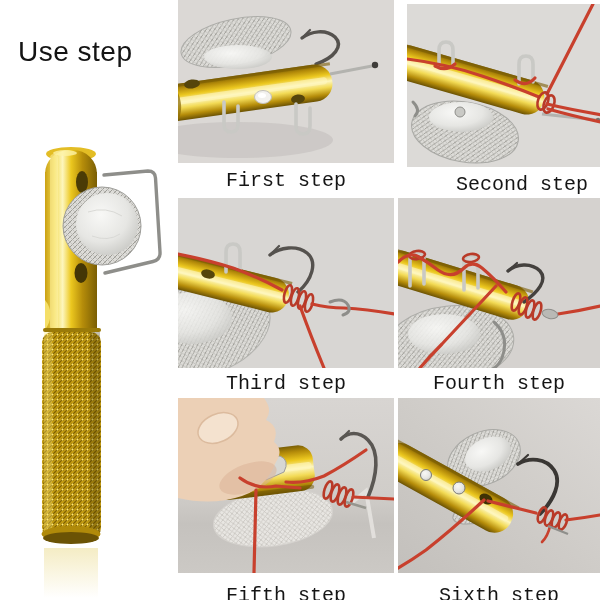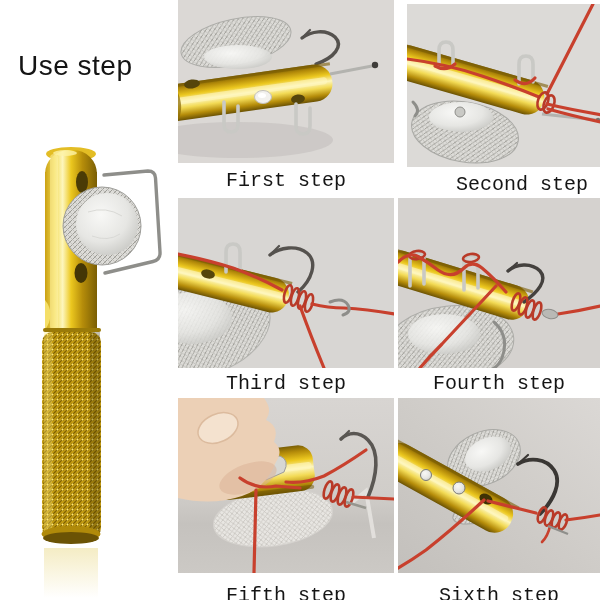--- a/index.html
+++ b/index.html
@@ -1,18 +1,18 @@
 <!DOCTYPE html>
 <html><head>
 <meta charset="utf-8">
 <style>
   html,body{margin:0;padding:0;background:#ffffff;}
   .canvas{position:relative;width:600px;height:600px;background:#ffffff;overflow:hidden;
           font-family:"Liberation Sans",sans-serif;}
-  .title{position:absolute;left:18px;top:50px;font-size:28px;color:#141414;letter-spacing:.5px;}
+  .title{position:absolute;left:18px;top:36px;font-size:28px;color:#141414;letter-spacing:.5px;}
   .tool-photo{position:absolute;left:10px;top:142px;width:175px;height:458px;}
   .step{position:absolute;}
   .photo{display:block;}
   .caption{display:flex;align-items:center;justify-content:center;
            font-size:20px;color:#151515;background:#ffffff;font-family:Liberation Mono, monospace;}
   .cap-r1{height:35px;} .cap-r2{height:30px;} .cap-r3{height:44px;}
   .redline{fill:none;stroke:#c8402d;stroke-width:3.2;stroke-linecap:round;}
   .redthin{fill:none;stroke:#c8402d;stroke-width:2.6;stroke-linecap:round;}
   .coil{fill:none;stroke:#b93a28;stroke-width:2.6;}
   .hookst{fill:none;stroke-linecap:round;stroke-linejoin:round;}

